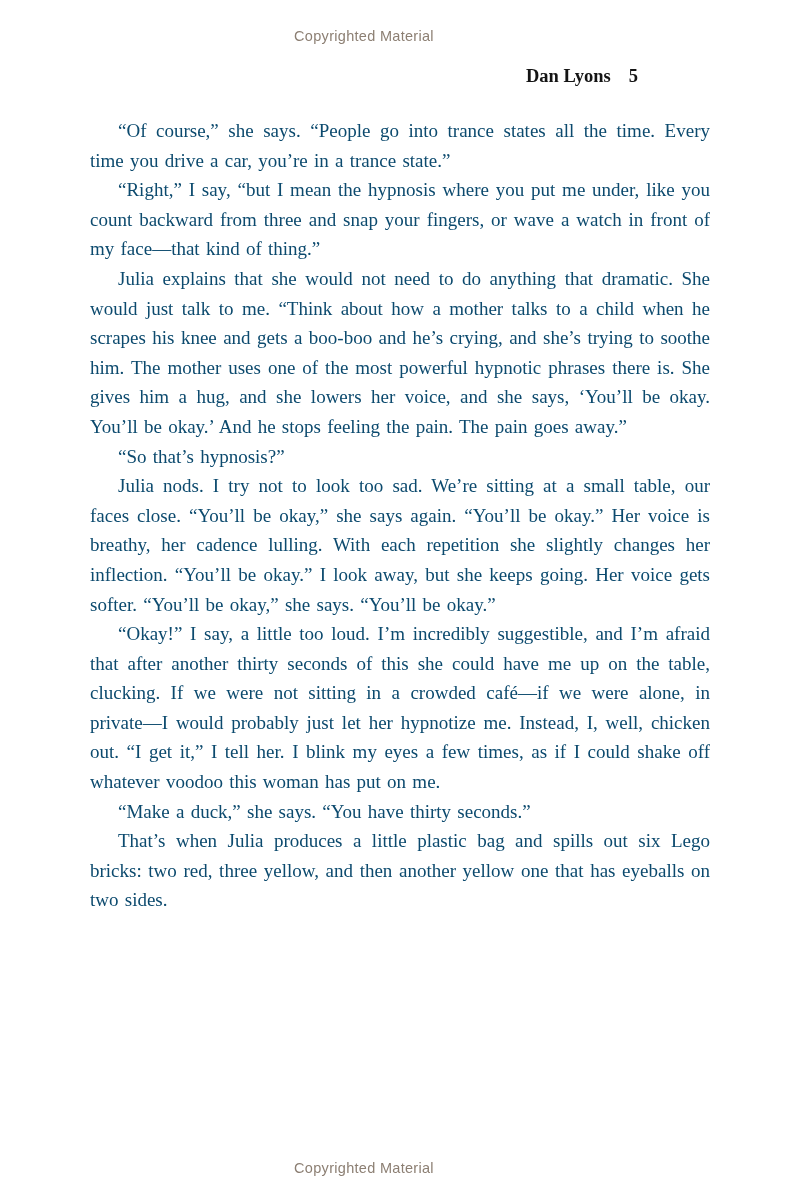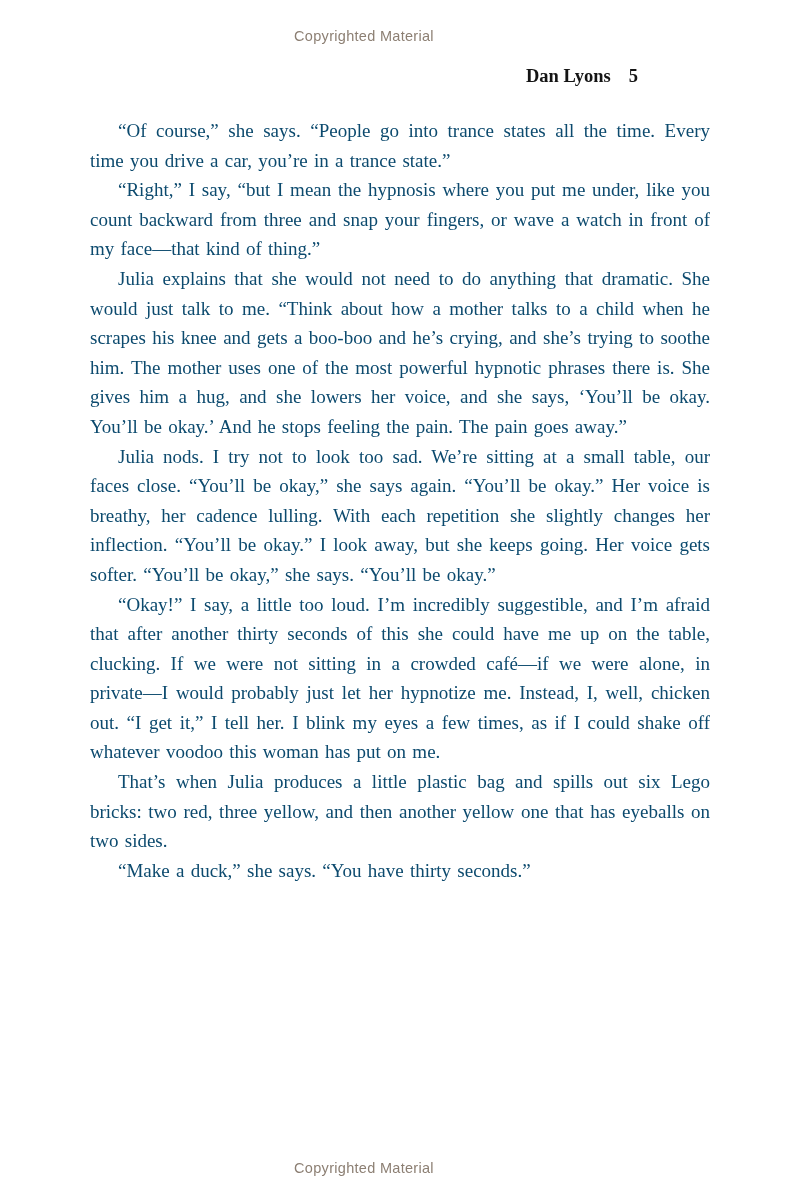--- a/index.html
+++ b/index.html
@@ -71,21 +71,22 @@
   <div class="copyright top">Copyrighted Material</div>
 
   <div class="running-header">
     <span>Dan Lyons</span><span class="pagenum">5</span>
   </div>
 
   <div class="body-text">
     <p>“Of course,” she says. “People go into trance states all the time. Every time you drive a car, you’re in a trance state.”</p>
     <p>“Right,” I say, “but I mean the hypnosis where you put me under, like you count backward from three and snap your fingers, or wave a watch in front of my face—that kind of thing.”</p>
     <p>Julia explains that she would not need to do anything that dramatic. She would just talk to me. “Think about how a mother talks to a child when he scrapes his knee and gets a boo-boo and he’s crying, and she’s trying to soothe him. The mother uses one of the most powerful hypnotic phrases there is. She gives him a hug, and she lowers her voice, and she says, ‘You’ll be okay. You’ll be okay.’ And he stops feeling the pain. The pain goes away.”</p>
+    <p>“So that’s hypnosis?”</p>
     <p>Julia nods. I try not to look too sad. We’re sitting at a small table, our faces close. “You’ll be okay,” she says again. “You’ll be okay.” Her voice is breathy, her cadence lulling. With each repetition she slightly changes her inflection. “You’ll be okay.” I look away, but she keeps going. Her voice gets softer. “You’ll be okay,” she says. “You’ll be okay.”</p>
     <p>“Okay!” I say, a little too loud. I’m incredibly suggestible, and I’m afraid that after another thirty seconds of this she could have me up on the table, clucking. If we were not sitting in a crowded café—if we were alone, in private—I would probably just let her hypnotize me. Instead, I, well, chicken out. “I get it,” I tell her. I blink my eyes a few times, as if I could shake off whatever voodoo this woman has put on me.</p>
+    <p>“Make a duck,” she says. “You have thirty seconds.”</p>
     <p>That’s when Julia produces a little plastic bag and spills out six Lego bricks: two red, three yellow, and then another yellow one that has eyeballs on two sides.</p>
-    <p>“Make a duck,” she says. “You have thirty seconds.”</p>
   </div>
 
   <div class="copyright bottom">Copyrighted Material</div>
 
 </div>
 
 </body></html>

